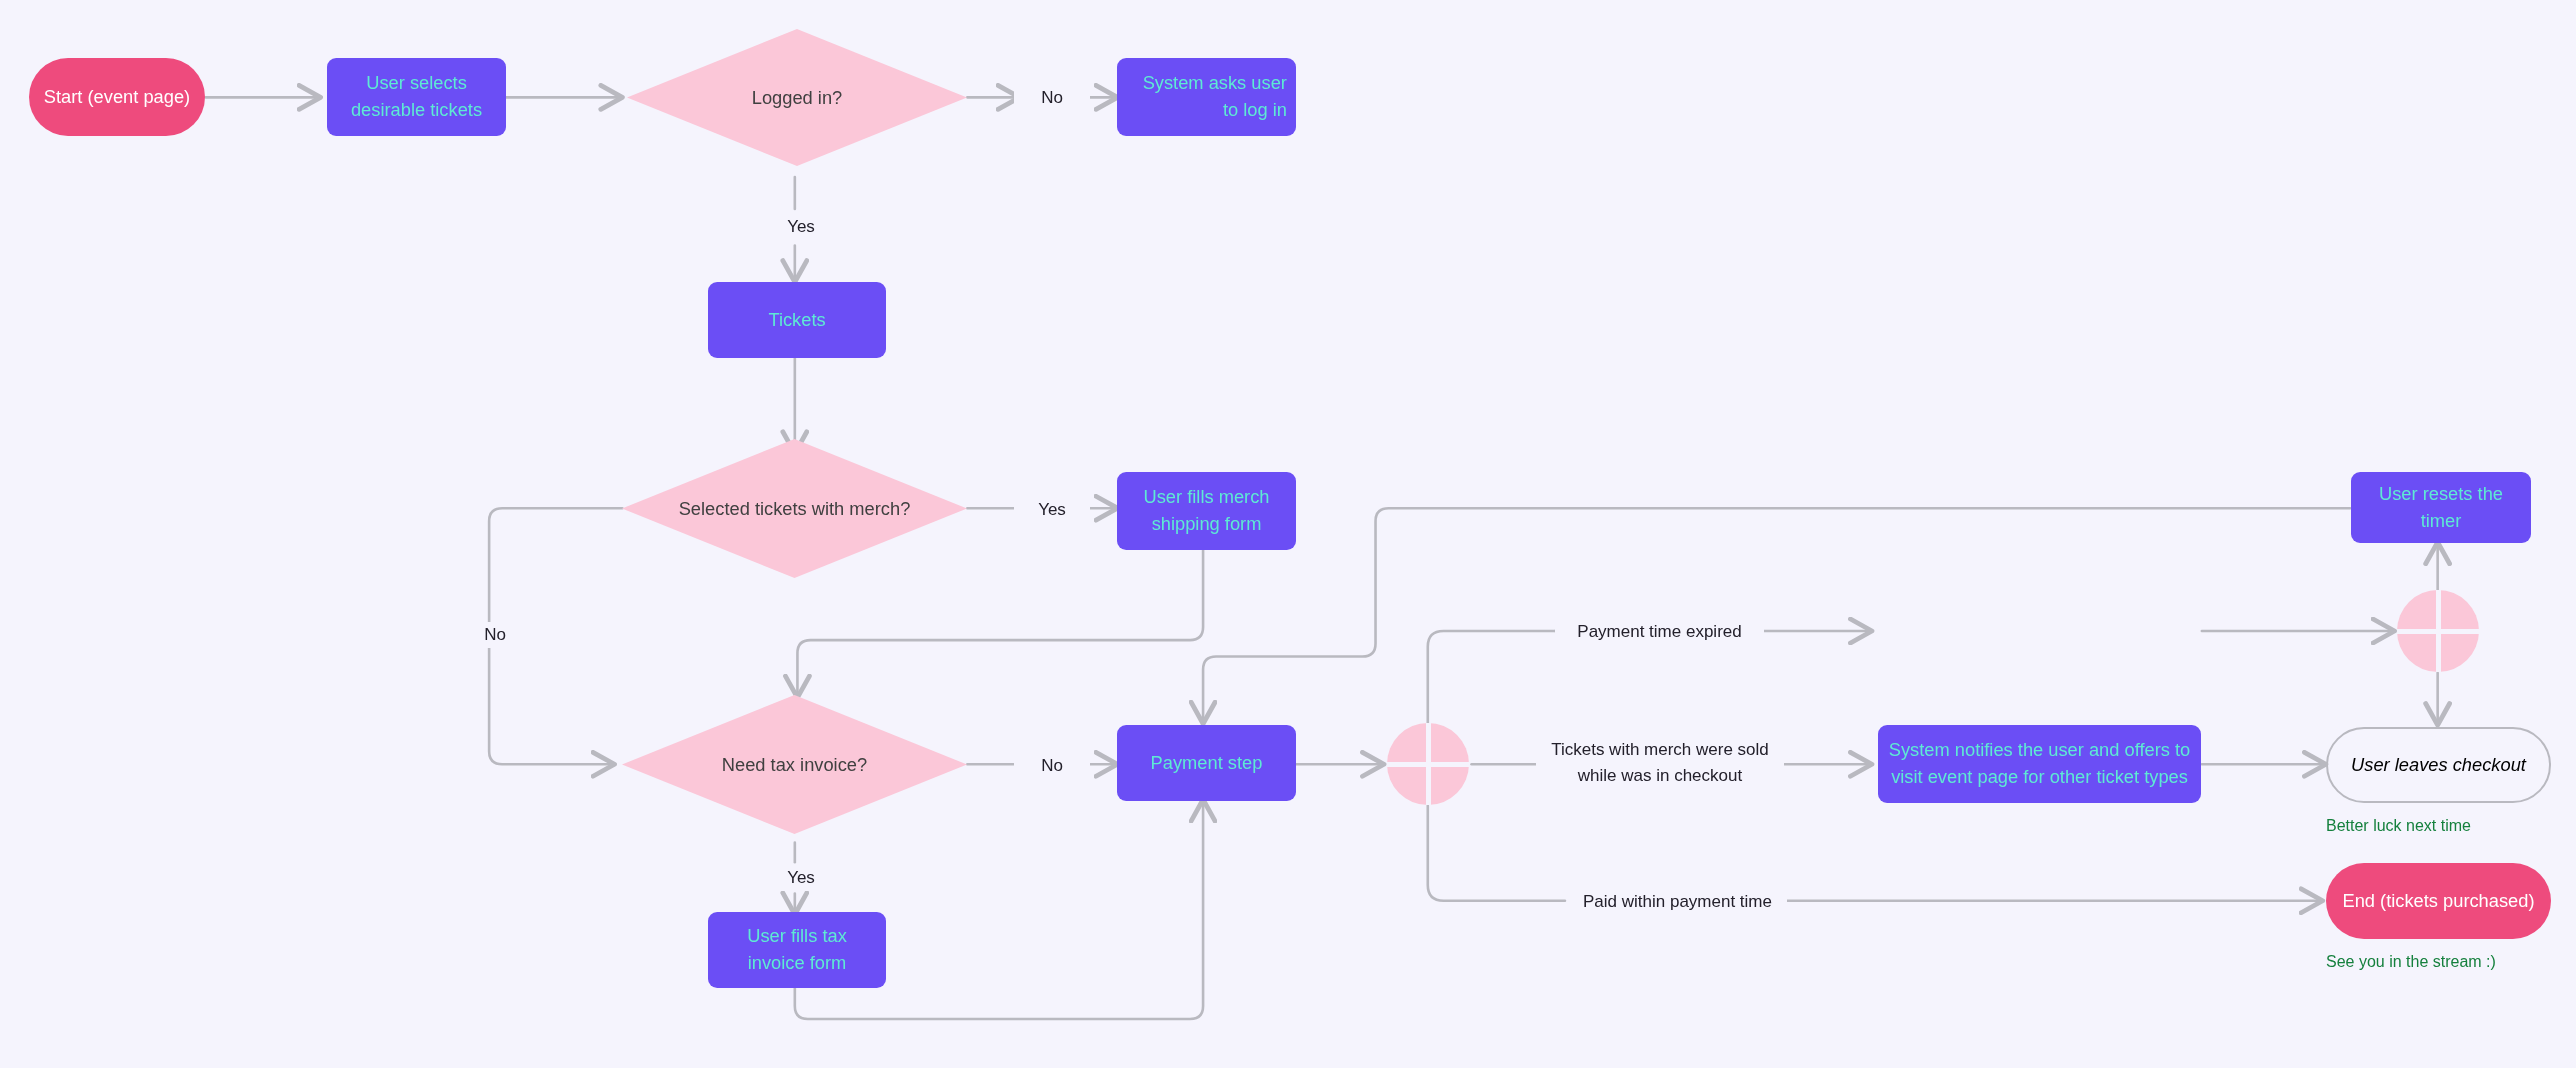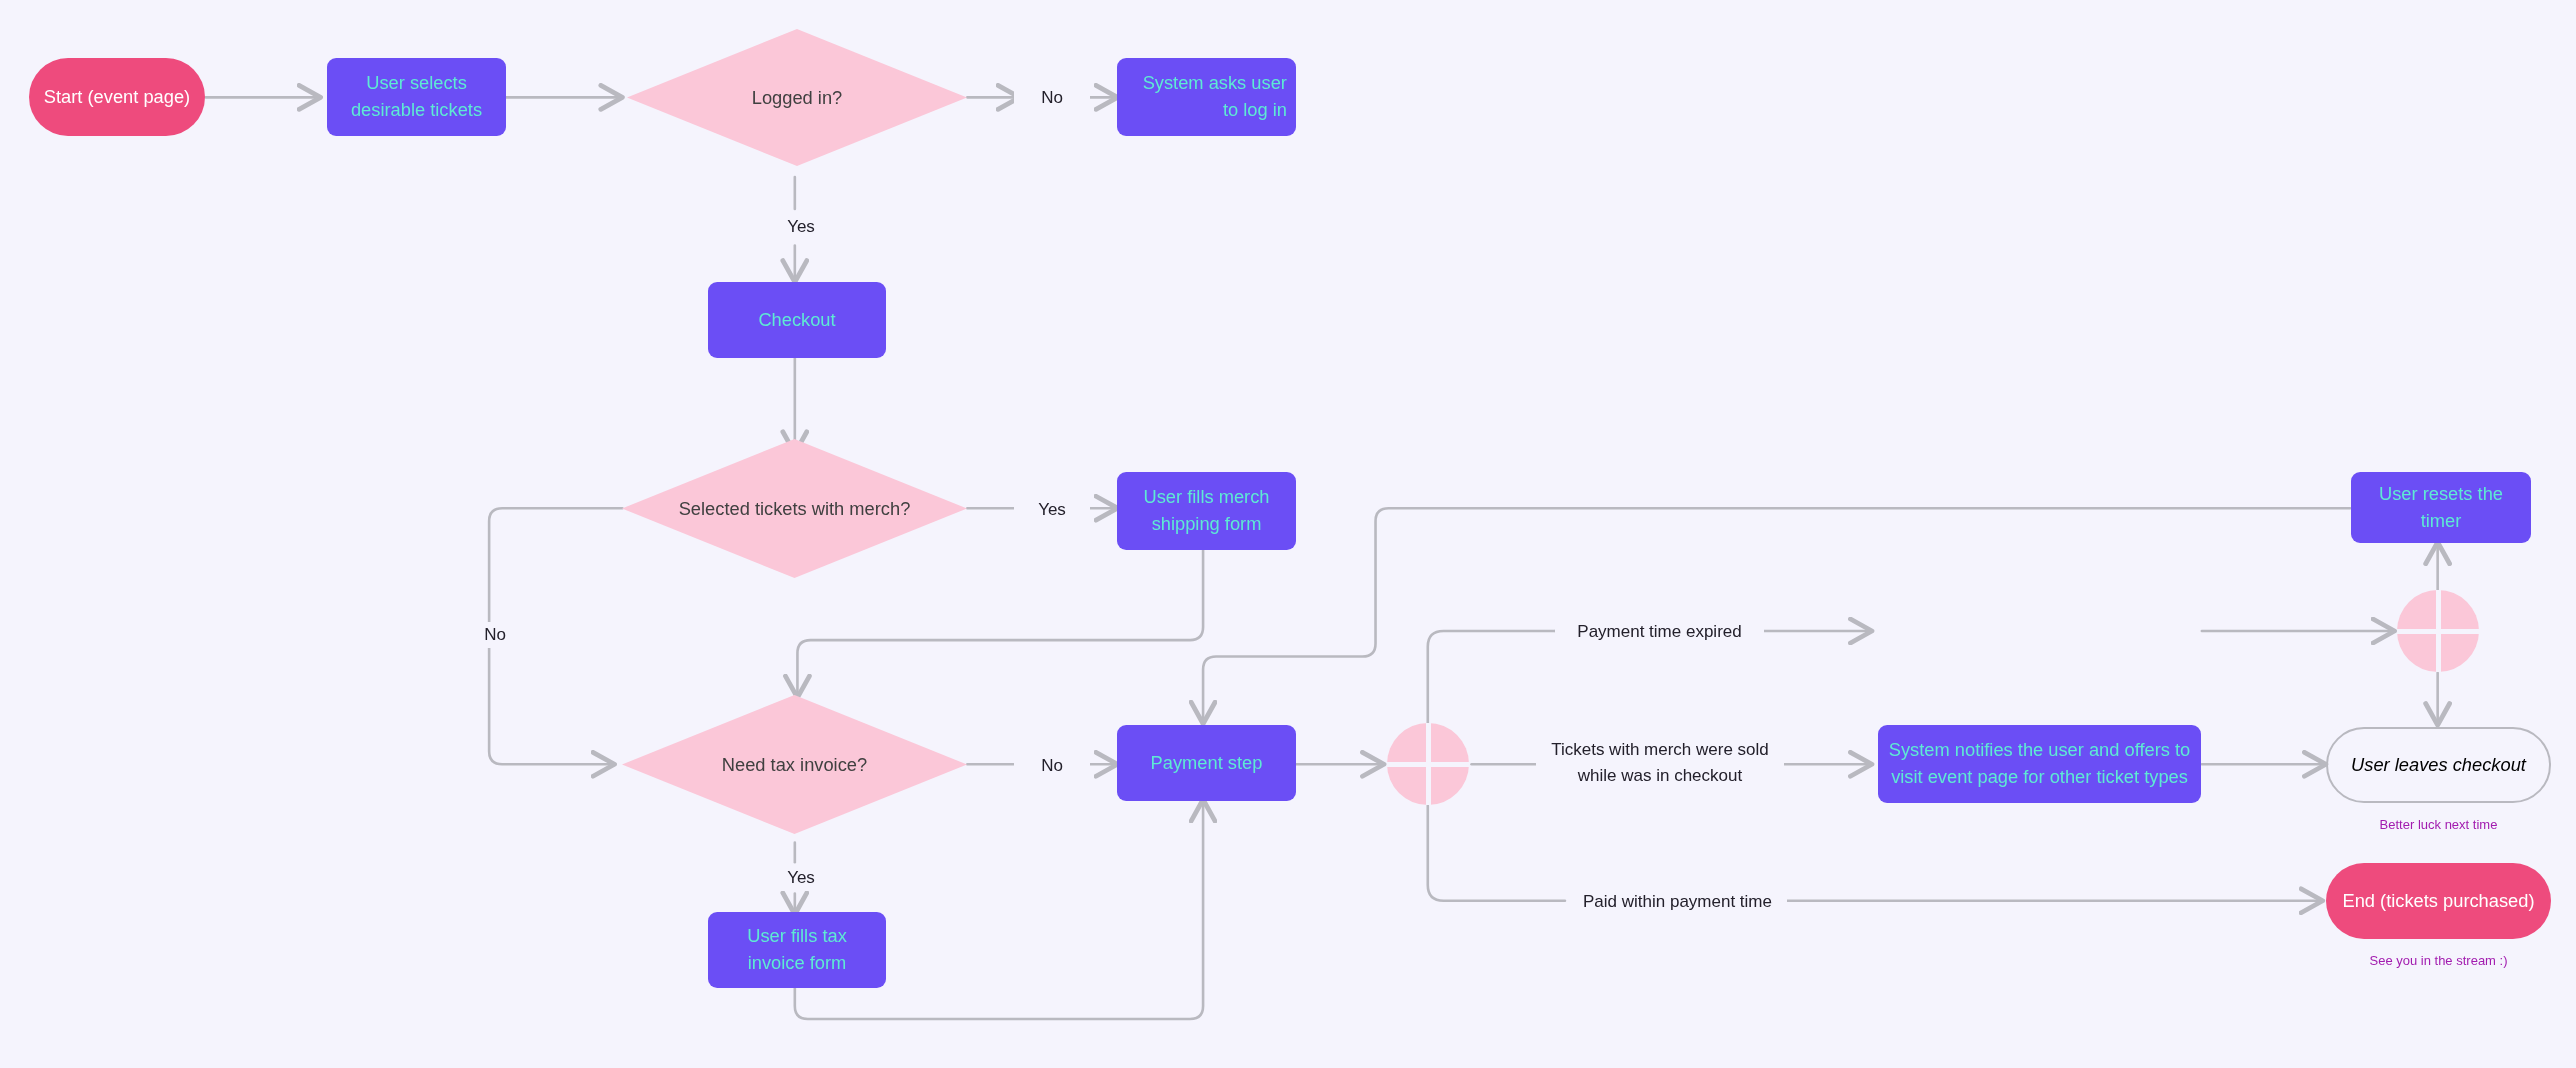--- a/index.html
+++ b/index.html
@@ -94,23 +94,23 @@
     color: #23202B;
     font-size: 17px;
     text-align: center;
     line-height: 1.5;
     white-space: pre-line;
     background: #F5F4FD;
     padding: 0 6.5px;
   }
   .note-label {
     position: absolute;
-    color: #a21caf;
-    font-size: 13px;
-    text-align: center;
+    color: #15803d;
+    font-size: 16px;
+    text-align: left;
   }
 </style>
 </head>
 <body>
 
 <div id="canvas">
 
   <svg class="edges" viewBox="0 0 3942 1635" xmlns="http://www.w3.org/2000/svg">
     <defs>
       <marker id="arrow" viewBox="0 0 12 12" refX="10" refY="6" markerWidth="11" markerHeight="11" orient="auto-start-reverse">
@@ -181,21 +181,21 @@
   <div class="n-decision-wrap" style="left:627px; top:29px; width:340px; height:137px;">
     <div class="n-decision-shape"></div>
     <div class="n-decision-label">Logged in?</div>
   </div>
 
   <div class="node n-process" style="left:1117px; top:58px; width:179px; height:78px;text-align:right;">
     <span>System asks user to log in</span>
   </div>
 
   <div class="node n-process" style="left:708px; top:282px; width:178px; height:76px;">
-    <span>Checkout</span>
+    <span>Tickets</span>
   </div>
 
   <div class="n-decision-wrap" style="left:622px; top:439px; width:345px; height:139px;">
     <div class="n-decision-shape"></div>
     <div class="n-decision-label">Selected tickets with merch?</div>
   </div>
 
   <div class="node n-process" style="left:1117px; top:472px; width:179px; height:78px;">
     <span>User fills merch shipping form</span>
   </div>

